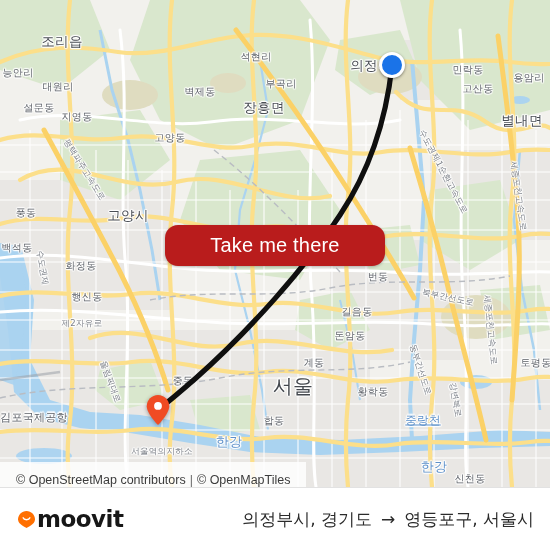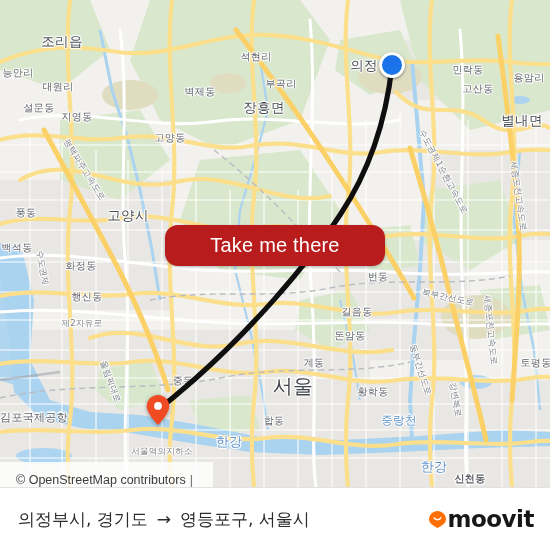--- a/index.html
+++ b/index.html
@@ -289,53 +289,54 @@
         <div class="maplabel water big" style="left: 229px; top: 442px; transform: translate(-50%, -50%);">한강</div>
         <div class="maplabel place" style="left: 378px; top: 277px; transform: translate(-50%, -50%);">번동</div>
         <div class="maplabel place" style="left: 357px; top: 312px; transform: translate(-50%, -50%);">길음동</div>
         <div class="maplabel place" style="left: 350px; top: 336px; transform: translate(-50%, -50%);">돈암동</div>
         <div class="maplabel road" style="left: 443px; top: 172px; transform: translate(-50%, -50%) rotate(62deg);">수도권제1순환고속도로</div>
         <div class="maplabel road" style="left: 518px; top: 196px; transform: translate(-50%, -50%) rotate(82deg);">세종포천고속도로</div>
         <div class="maplabel road" style="left: 448px; top: 298px; transform: translate(-50%, -50%) rotate(12deg);">북부간선도로</div>
         <div class="maplabel road" style="left: 490px; top: 330px; transform: translate(-50%, -50%) rotate(84deg);">세종포천고속도로</div>
         <div class="maplabel road" style="left: 420px; top: 370px; transform: translate(-50%, -50%) rotate(72deg);">동부간선도로</div>
         <div class="maplabel road" style="left: 455px; top: 400px; transform: translate(-50%, -50%) rotate(80deg);">강변북로</div>
-        <div class="maplabel water" style="left: 399px; top: 420px; transform: translate(-50%, -50%);">중랑천</div>
+        <div class="maplabel water" style="left: 423px; top: 420px; transform: translate(-50%, -50%); text-decoration: underline;">중랑천</div>
         <div class="maplabel water big" style="left: 434px; top: 467px; transform: translate(-50%, -50%);">한강</div>
-        <div class="maplabel place" style="left: 470px; top: 479px; transform: translate(-50%, -50%); font-weight: bold;">신천동</div>
+        <div class="maplabel place" style="left: 470px; top: 479px; transform: translate(-50%, -50%);">신천동</div>
         <div class="maplabel place" style="left: 536px; top: 363px; transform: translate(-50%, -50%);">토평동</div>
       </div>
 
     <svg id="route-layer" viewBox="0 0 550 487">
       <path d="M392,66 C386,120 370,170 340,215 C305,268 250,330 196,378 C180,392 168,402 159,409" fill="none" stroke="#0f0f0f" stroke-width="5.2" stroke-linecap="round"></path>
     </svg>
 
     <div id="origin-marker" style="left: 392px; top: 65px;"></div>
 
     <svg id="dest-marker" style="left:158px; top:425px;" viewBox="0 0 30 40">
       <path d="M15 0 C6.7 0 0 6.7 0 15 C0 25 15 40 15 40 C15 40 30 25 30 15 C30 6.7 23.3 0 15 0 Z" fill="#f04b23"></path>
       <circle cx="15" cy="14.5" r="5.2" fill="#ffffff"></circle>
     </svg>
 
     <button id="cta-button">Take me there</button>
 
     <div id="attribution">
       <span>© OpenStreetMap contributors</span>
       <span class="sep">|</span>
+      <span>© OpenMapTiles</span>
     </div>
   </div>
 
   <div id="bottom-bar">
-    <div id="trip-summary">
-      <span>의정부시, 경기도</span>
-      <span id="trip-arrow">→</span>
-      <span>영등포구, 서울시</span>
-    </div>
     <div id="moovit-logo">
       <svg id="moovit-pin" viewBox="0 0 24 24">
         <path d="M12 0 C5.4 0 0 5.4 0 12 C0 19 12 24 12 24 C12 24 24 19 24 12 C24 5.4 18.6 0 12 0 Z" fill="#ff6f00"></path>
         <path d="M7.2 9.6 C8.4 13.2 15.6 13.2 16.8 9.6" fill="none" stroke="#ffffff" stroke-width="1.9" stroke-linecap="round"></path>
       </svg>
       <span id="moovit-wordmark">moovit</span>
     </div>
+    <div id="trip-summary">
+      <span>의정부시, 경기도</span>
+      <span id="trip-arrow">→</span>
+      <span>영등포구, 서울시</span>
+    </div>
   </div>
 
 </div>
 
 </body></html>

